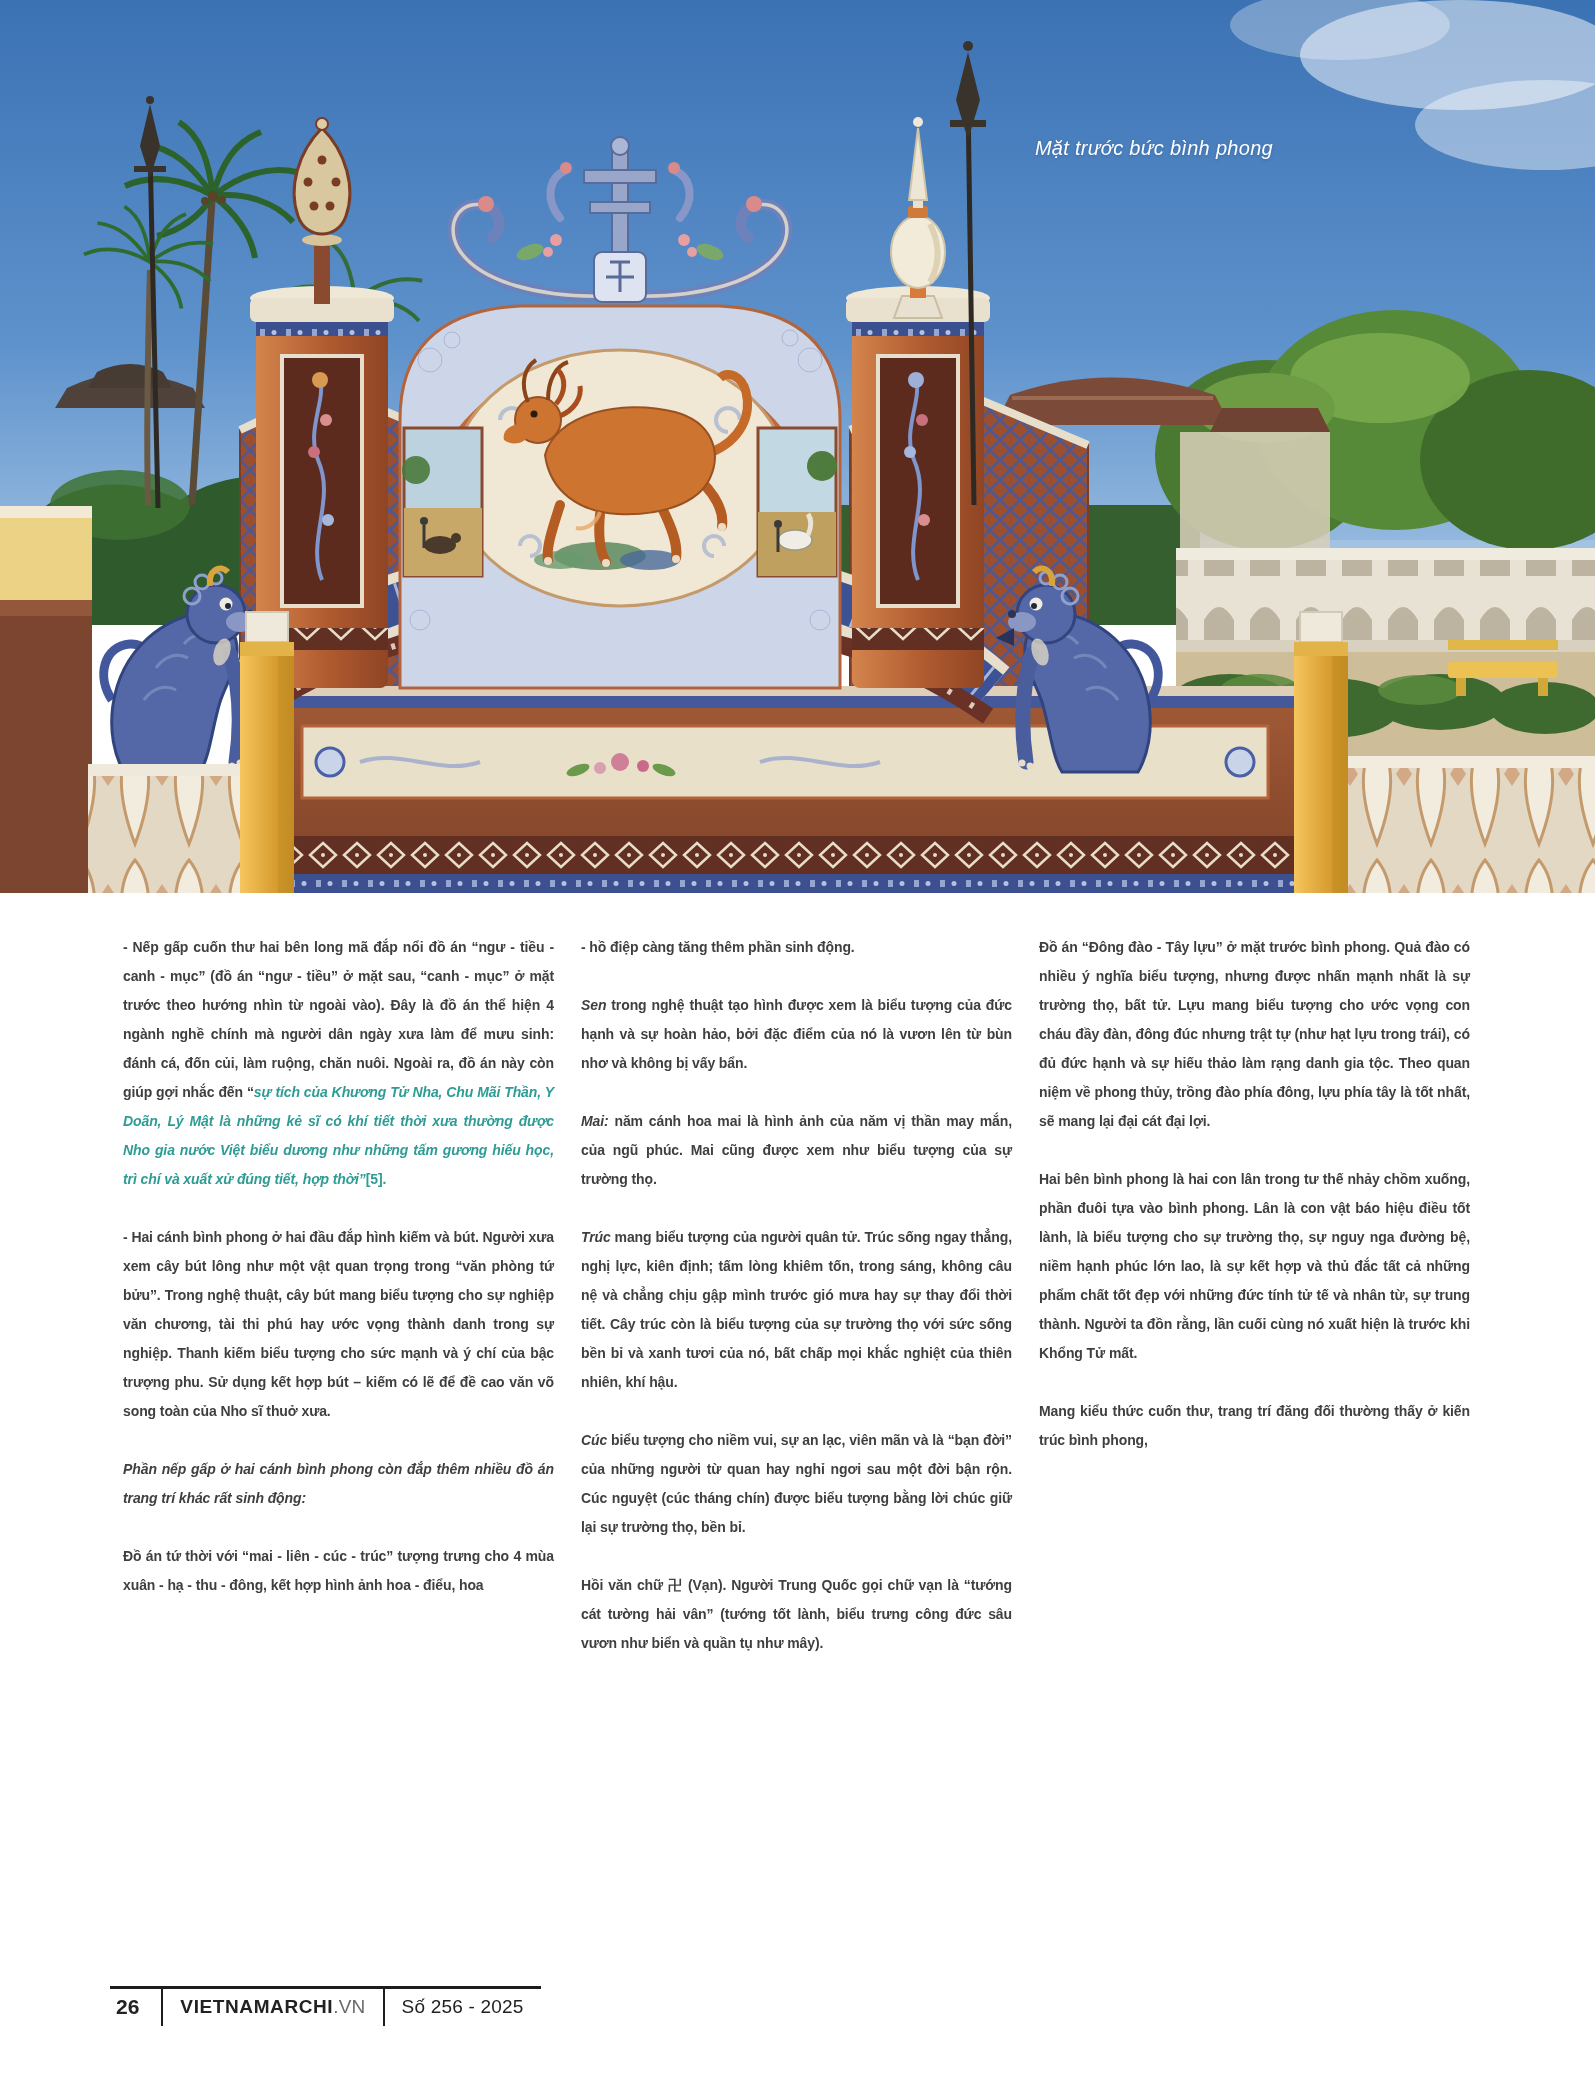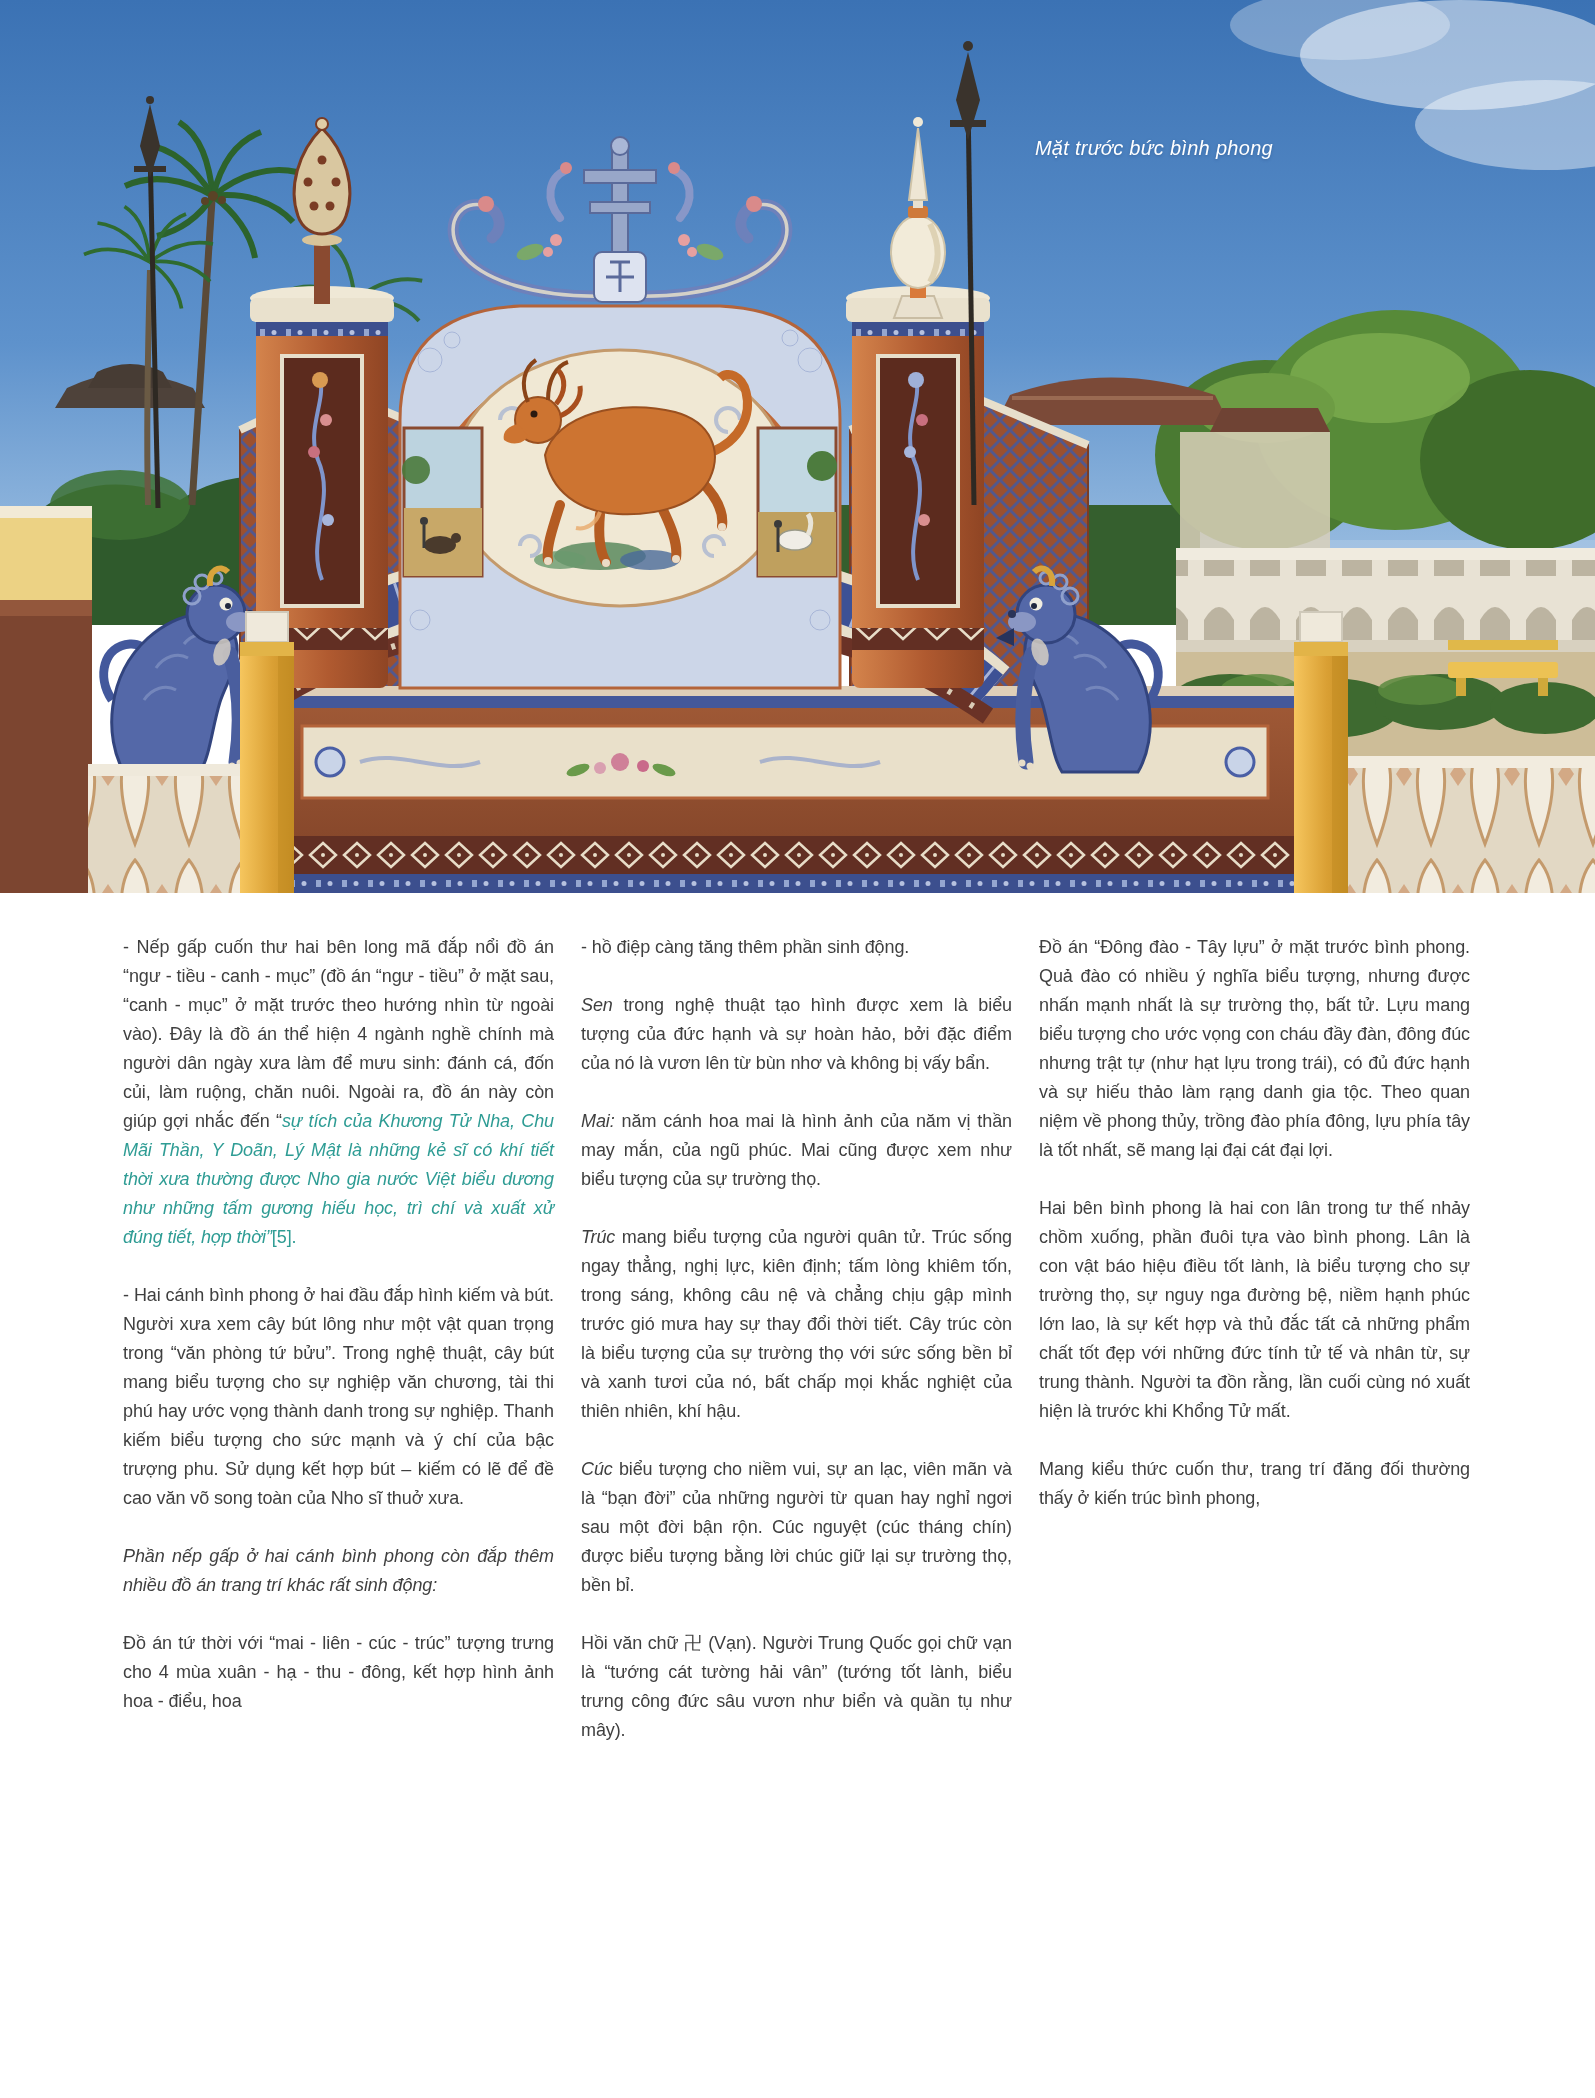--- a/index.html
+++ b/index.html
@@ -16,22 +16,22 @@
     text-shadow:0 1px 3px rgba(30,60,110,.35);
     margin-top:27px;
   }
   
   .article{
     position:absolute;top:933px;left:123px;width:1347px;
     display:flex;gap:27px;
   }
   .col{
     width:431px;flex:0 0 431px;
-    font-size:18px;line-height:29px;color:#3f3f3f;
-    text-align:justify;letter-spacing:-.1px;
+    font-size:14px;line-height:29px;color:#3f3f3f;
+    text-align:justify;letter-spacing:-.1px;font-weight:bold;
   }
   .col p{margin:0 0 29px 0;}
   .col p:last-child{margin-bottom:0;}
   .seg-i{font-style:italic;}
   .seg-t{font-style:italic;color:var(--teal,#2e9c94);}
   .seg-tn{color:var(--teal,#2e9c94);}
   
   .footer{
     position:absolute;left:110px;top:1986px;
     display:inline-flex;align-items:stretch;
@@ -477,14 +477,22 @@
         <p><span class="seg-i">Cúc</span><span class="seg-n"> biểu tượng cho niềm vui, sự an lạc, viên mãn và là “bạn đời” của những người từ quan hay nghỉ ngơi sau một đời bận rộn. Cúc nguyệt (cúc tháng chín) được biểu tượng bằng lời chúc giữ lại sự trường thọ, bền bỉ.</span></p>
         <p><span class="seg-n">Hồi văn chữ 卍 (Vạn). Người Trung Quốc gọi chữ vạn là “tướng cát tường hải vân” (tướng tốt lành, biểu trưng công đức sâu vươn như biển và quần tụ như mây).</span></p>
       </div>
       <div class="col">
         <p><span class="seg-n">Đồ án “Đông đào - Tây lựu” ở mặt trước bình phong. Quả đào có nhiều ý nghĩa biểu tượng, nhưng được nhấn mạnh nhất là sự trường thọ, bất tử. Lựu mang biểu tượng cho ước vọng con cháu đầy đàn, đông đúc nhưng trật tự (như hạt lựu trong trái), có đủ đức hạnh và sự hiếu thảo làm rạng danh gia tộc. Theo quan niệm về phong thủy, trồng đào phía đông, lựu phía tây là tốt nhất, sẽ mang lại đại cát đại lợi.</span></p>
         <p><span class="seg-n">Hai bên bình phong là hai con lân trong tư thế nhảy chồm xuống, phần đuôi tựa vào bình phong. Lân là con vật báo hiệu điều tốt lành, là biểu tượng cho sự trường thọ, sự nguy nga đường bệ, niềm hạnh phúc lớn lao, là sự kết hợp và thủ đắc tất cả những phẩm chất tốt đẹp với những đức tính tử tế và nhân từ, sự trung thành. Người ta đồn rằng, lần cuối cùng nó xuất hiện là trước khi Khổng Tử mất.</span></p>
         <p><span class="seg-n">Mang kiểu thức cuốn thư, trang trí đăng đối thường thấy ở kiến trúc bình phong,</span></p>
       </div>
     </div>
 
+  <div class="footer">
+    <div class="f-cell f-num">26</div>
+    <div class="f-cell f-brand">
+        <span>VIETNAMARCHI</span>
+        <span class="vn">.VN</span>
+      </div>
+    <div class="f-cell f-issue">Số 256 - 2025</div>
+  </div>
 
 </div>
 
 </body></html>

